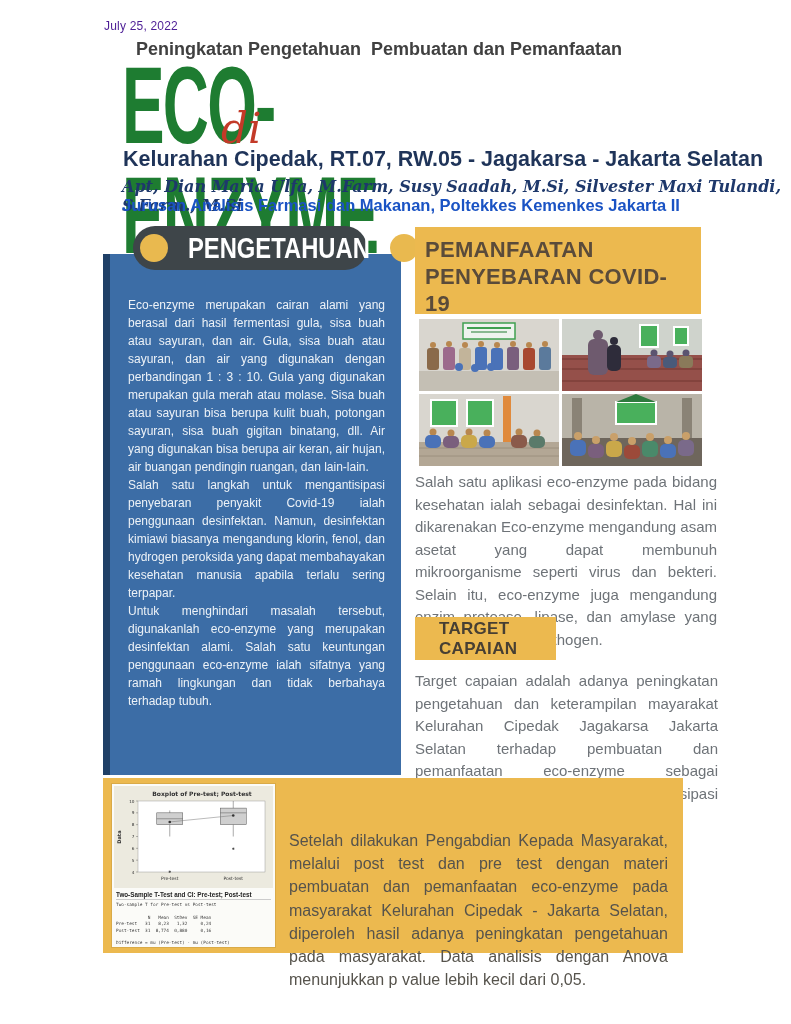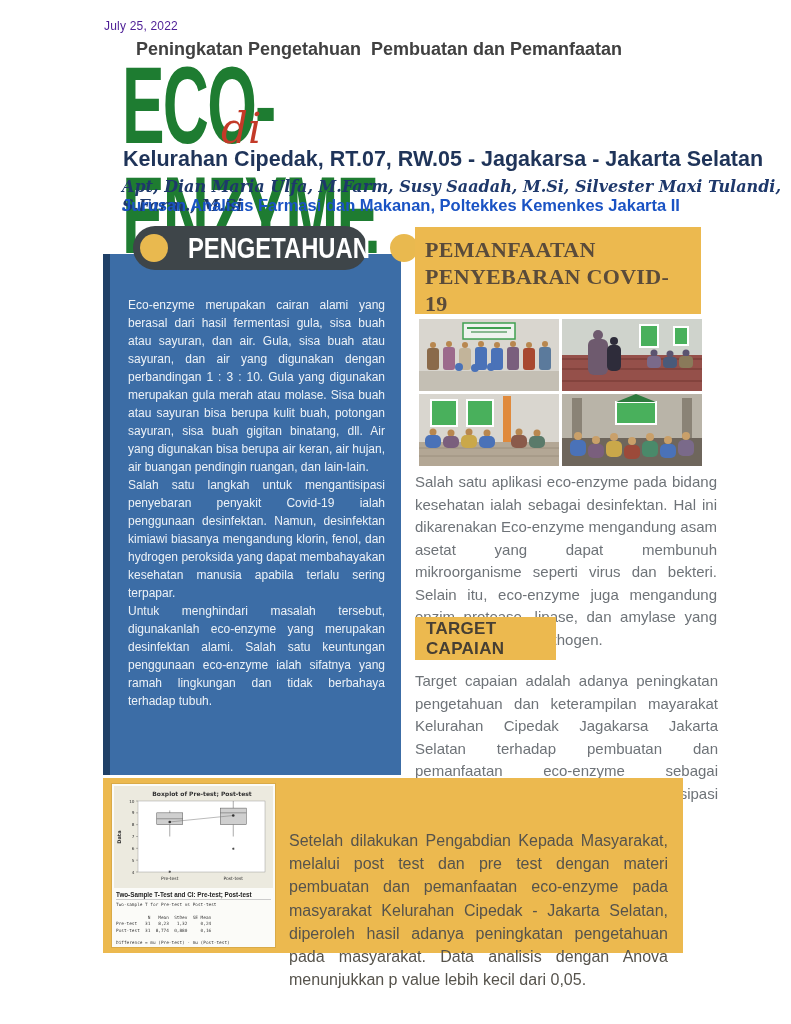--- a/index.html
+++ b/index.html
@@ -25,29 +25,29 @@
   .blue-text{padding:42px 16px 0 18px;font-size:12px;line-height:1.5;color:#edf2f7;text-align:justify;}
   .blue-text p{margin:0;}
   .pill{left:133px;top:226px;width:234px;height:44px;background:#3e4549;border-radius:22px;
         display:flex;align-items:center;justify-content:space-between;padding:0 7px;box-sizing:border-box;}
   .pill-dot{width:28px;height:28px;border-radius:50%;background:#e9b94f;flex:0 0 auto;}
   .pill-label{flex:1;text-align:center;font-size:29px;font-weight:bold;color:#ffffff;
               display:inline-block;transform:scaleX(.82);white-space:nowrap;}
 
   
   .yellow-header{left:415px;top:227px;width:286px;height:87px;background:#ecb94f;
-                 padding:9px 10px;box-sizing:border-box;font-family:Liberation Serif, serif;}
+                 padding:9px 10px;box-sizing:border-box;}
   .yellow-header div{font-size:22px;font-weight:bold;color:#5a4b3a;line-height:1.23;letter-spacing:.3px;}
   .collage{left:419px;top:319px;width:283px;height:147px;display:grid;
            grid-template-columns:1fr 1fr;grid-template-rows:1fr 1fr;gap:3px;background:#ffffff;}
   .collage svg{width:100%;height:100%;display:block;}
   .right-para{font-size:15px;color:#6e7378;text-align:justify;line-height:1.5;}
   .para1{left:415px;top:471px;width:302px;}
   .target-box{left:415px;top:617px;width:141px;height:43px;background:#ecb94f;
-              display:flex;align-items:center;padding-left:11px;box-sizing:border-box;}
+              display:flex;align-items:center;padding-left:24px;box-sizing:border-box;}
   .target-label{font-size:17px;font-weight:bold;color:#473f33;letter-spacing:.3px;}
   .para2{left:415px;top:670px;width:303px;}
 
   
   .kesimpulan-box{left:103px;top:778px;width:580px;height:175px;background:#ecb94f;}
   .stats-panel{left:112px;top:784px;width:163px;height:163px;background:#fbfbf8;
                box-shadow:0 0 0 1px rgba(0,0,0,.08);overflow:hidden;}
   .chart-wrap{margin:2px 2px 0 2px;background:#eceadf;padding-top:2px;height:100px;}
   .stats-block{padding:3px 4px 0 4px;}
   .stats-heading{font-size:6.3px;font-weight:bold;color:#222222;border-bottom:.5px solid #cccccc;

